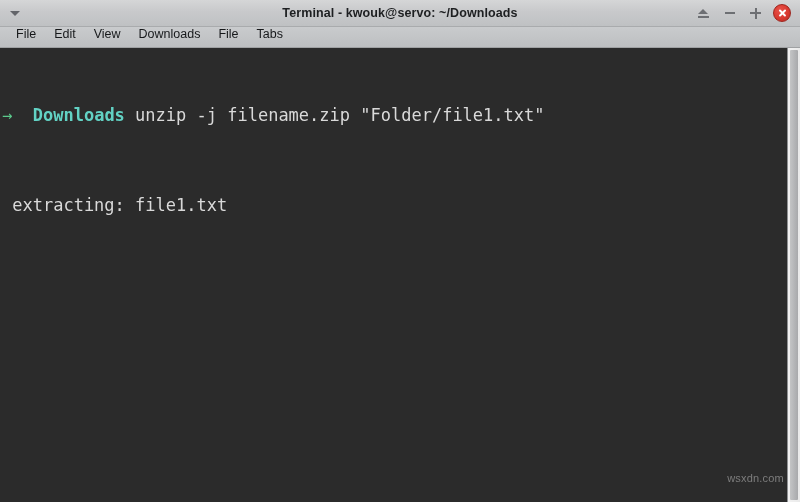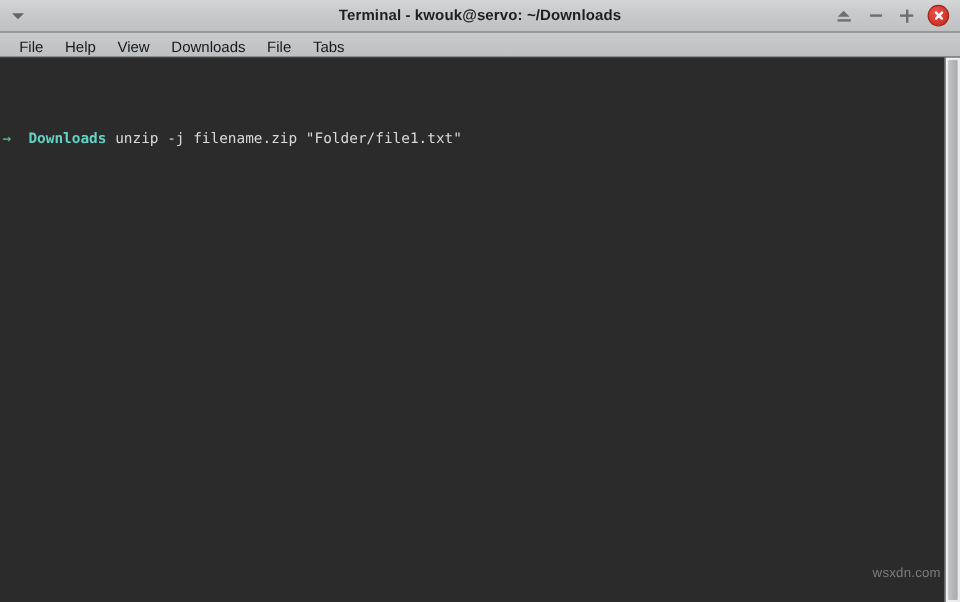--- a/index.html
+++ b/index.html
@@ -139,21 +139,21 @@
   .close-btn::before { transform: rotate(45deg); }
   .close-btn::after  { transform: rotate(-45deg); }
 
   
   .menubar {
     height: 21px;
     flex: 0 0 21px;
     background: linear-gradient(to bottom, #c9cbcd 0%, #bdbfc1 100%);
     border-bottom: 1px solid #9fa1a3;
     display: flex;
-    align-items: flex-end;
+    align-items: flex-start;
     padding-left: 7px;
     box-sizing: border-box;
   }
   .menu-item {
     font-size: 12.5px;
     color: #17191b;
     padding: 1px 9px 2px 9px;
     line-height: 1;
     white-space: nowrap;
   }
@@ -163,21 +163,21 @@
     flex: 1 1 auto;
     position: relative;
     display: flex;
     background: #2b2b2b;
     min-height: 0;
   }
   .term {
     flex: 1 1 auto;
     background: #2b2b2b;
     font-family: "DejaVu Sans Mono", "Liberation Mono", monospace;
-    font-size: 12px;
+    font-size: 17px;
     line-height: 18px;
     color: #d6d6d6;
     padding: 4px 0 0 2px;
     overflow: hidden;
     white-space: pre;
     position: relative;
   }
   .term-line { white-space: pre; height: 18px; }
   .c-green { color: #5bc98b; }
   .c-cyan  { color: #62d2c4; font-weight: bold; }
@@ -243,33 +243,34 @@
       </div>
       <div class="ctl">
         <div class="plus-glyph"></div>
       </div>
       <div class="close-btn"></div>
     </div>
   </div>
 
   <div class="menubar">
     <div class="menu-item">File</div>
-    <div class="menu-item">Help</div>
+    <div class="menu-item">Edit</div>
     <div class="menu-item">View</div>
     <div class="menu-item">Downloads</div>
     <div class="menu-item">File</div>
     <div class="menu-item">Tabs</div>
   </div>
 
   <div class="term-wrap">
     <div class="term">
 
       <div class="term-line"><span class="c-green">→</span><span class="c-fg">  </span><span class="c-cyan">Downloads</span><span class="c-fg"> unzip -j filename.zip "Folder/file1.txt"</span></div>
 
 
+      <div class="term-line c-fg"> extracting: file1.txt</div>
 
 
     </div>
 
     <div class="scrollbar">
       <div class="scroll-thumb"></div>
     </div>
 
     <div class="watermark">wsxdn.com</div>
   </div>

